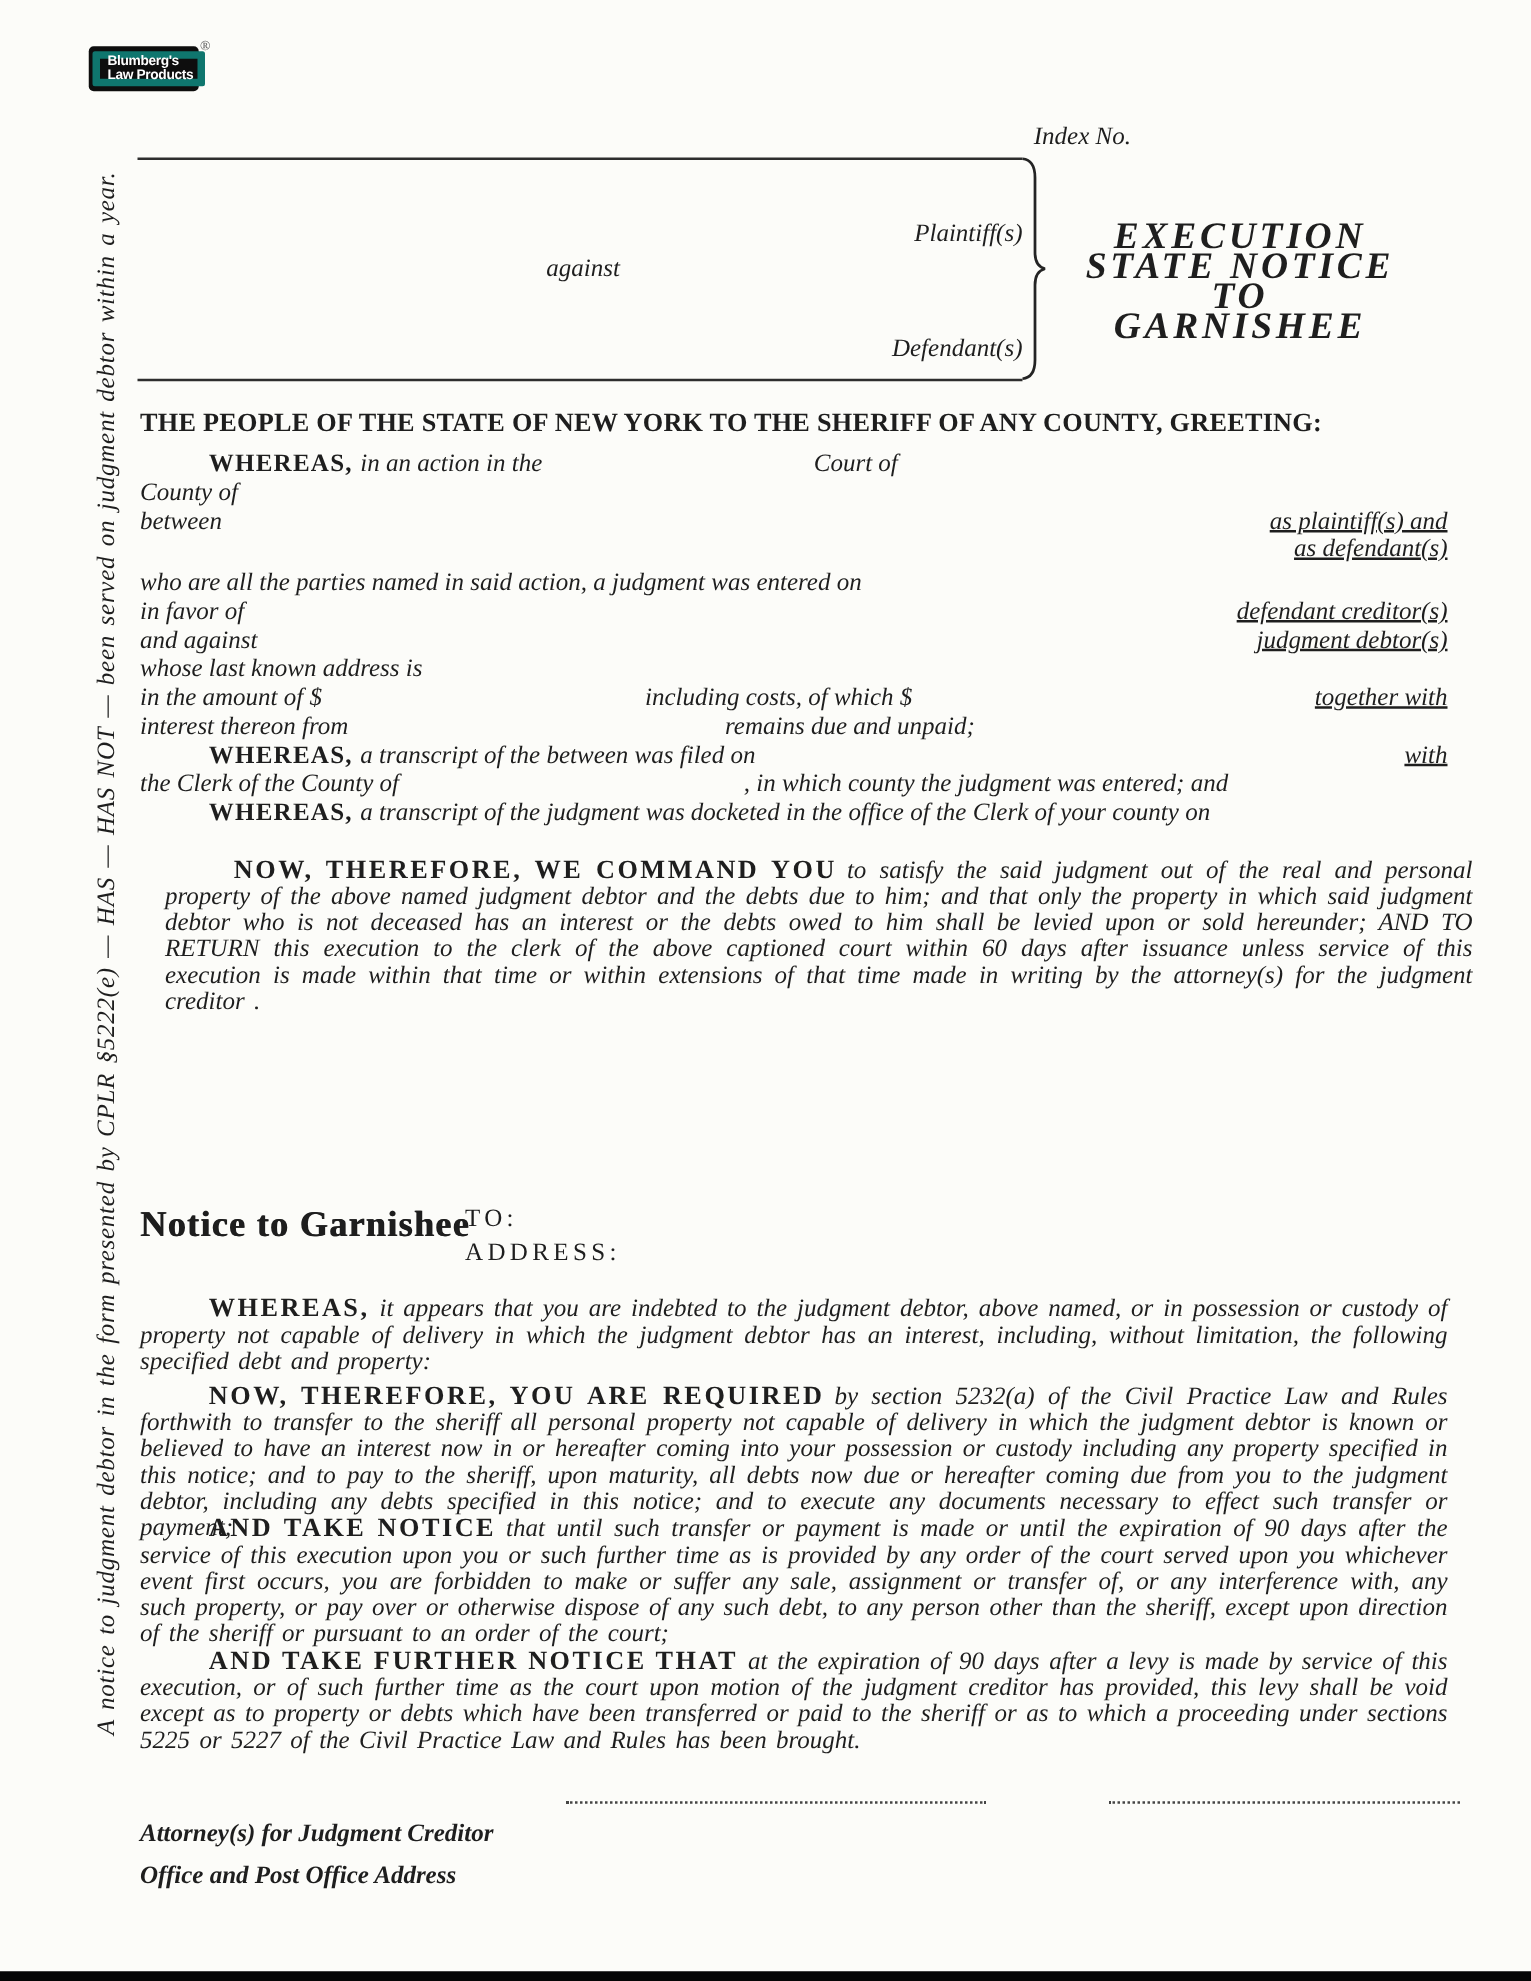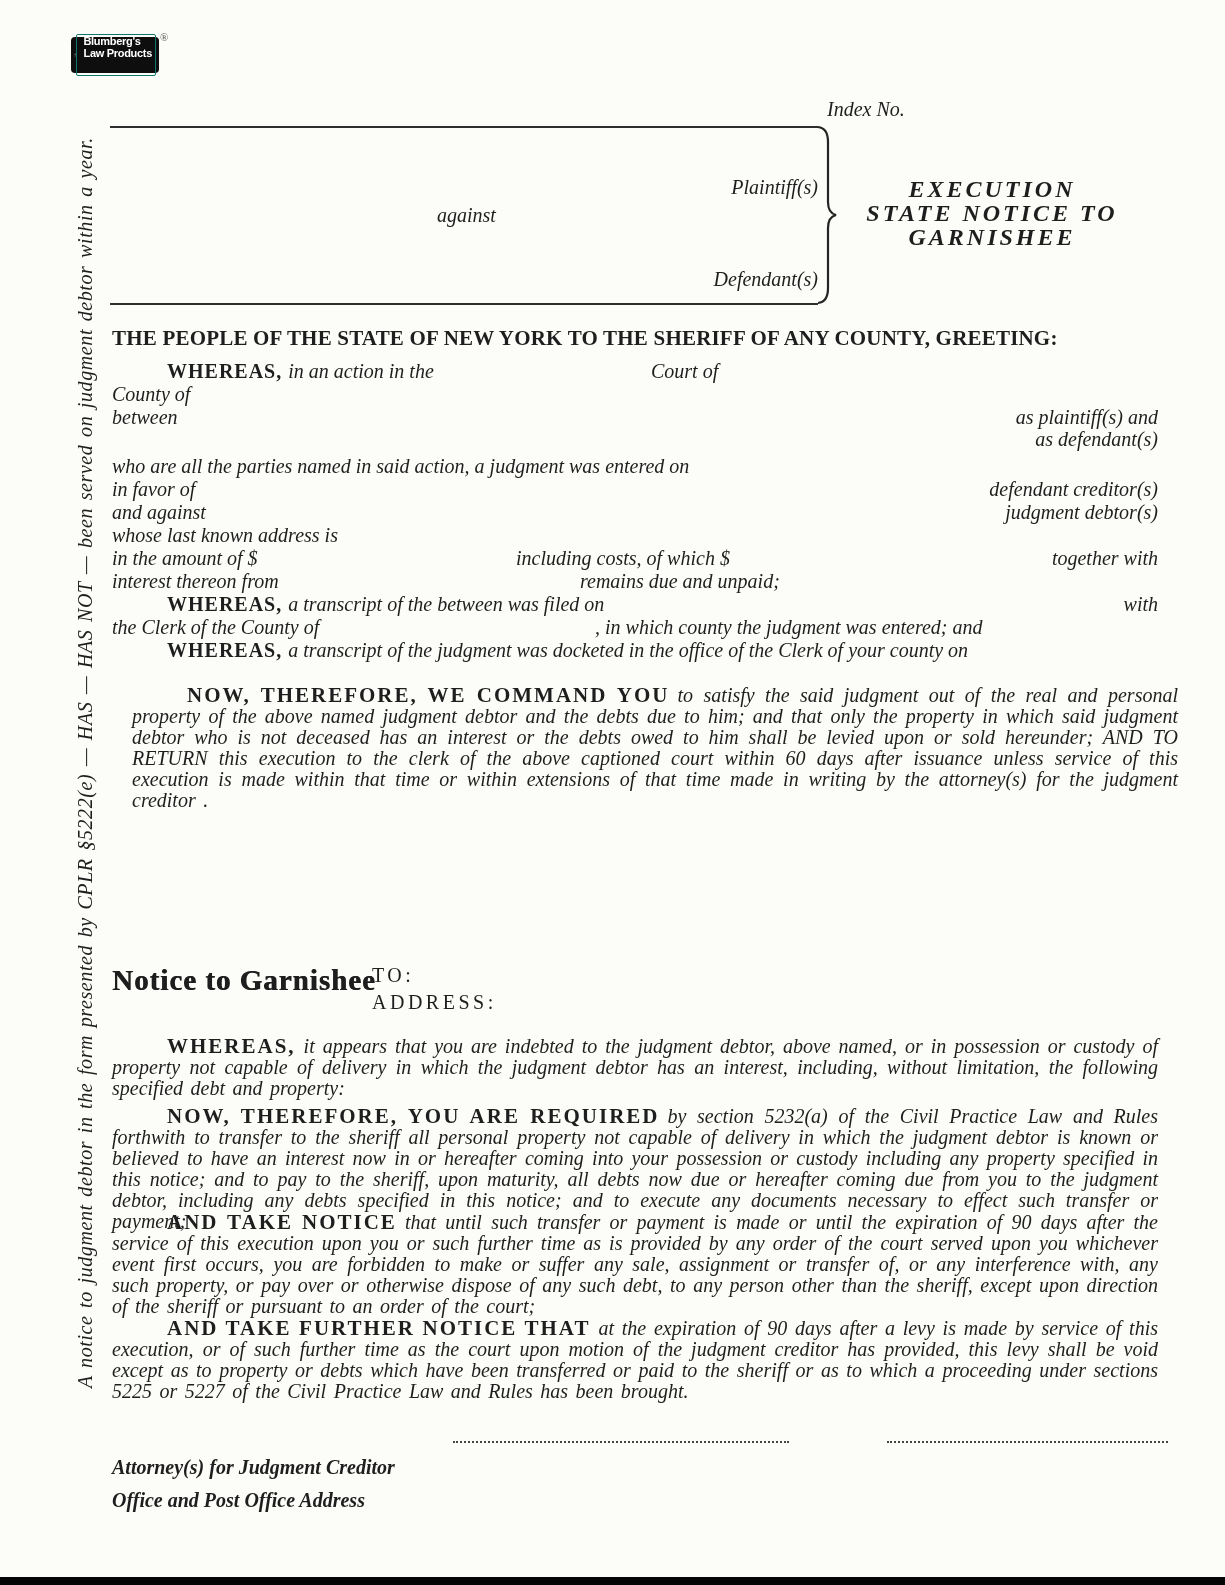--- a/index.html
+++ b/index.html
@@ -9,43 +9,43 @@
     margin:0 auto;
     background:#fcfcf9;
     color:#1e1e1e;
     font-family:"Liberation Serif","DejaVu Serif",serif;
     overflow:hidden;
   }
   .abs{position:absolute;}
   
   .logo{left:71px;top:37px;width:88px;height:36px;background:#0e0e0e;border-radius:4px;
         display:flex;align-items:center;padding:2px 3px;box-sizing:border-box;}
-  .logo-inner{flex:1;height:42px;border:1px solid #0f766e;border-radius:2px;display:flex;align-items:flex-start;padding:1px 3px;box-sizing:border-box;}
+  .logo-inner{flex:1;height:28px;border:6px solid #0f766e;border-radius:2px;display:flex;align-items:center;padding:1px 3px;box-sizing:border-box;}
   .logo-text{color:#fff;font-family:"Liberation Sans",sans-serif;font-weight:bold;
              font-size:11px;line-height:11.5px;letter-spacing:-0.3px;white-space:nowrap;margin-left:3px;}
   .regmark{left:160px;top:31px;font-size:11px;color:#555;font-family:"Liberation Serif",serif;}
   
   .sidebar-note{
     left:74px;top:1388px;width:1206px;height:24px;
     transform:rotate(-90deg);transform-origin:0 0;
     font-style:italic;font-size:20px;letter-spacing:0.6px;word-spacing:2px;white-space:nowrap;
   }
   
   .rule{background:#2e2e2e;height:2px;}
   .it{font-style:italic;font-size:20px;}
   .cap-right{left:112px;width:706px;text-align:right;}
   .brace{left:815px;top:125px;}
   .doc-title{left:860px;top:177px;width:264px;text-align:center;
-             font-weight:bold;font-style:italic;font-size:24px;line-height:24px;letter-spacing:3px;}
+             font-weight:bold;font-style:italic;font-size:30px;line-height:24px;letter-spacing:3px;}
   
   .greeting{left:112px;top:326px;font-weight:bold;font-size:21px;letter-spacing:0.2px;white-space:nowrap;}
   
   .frow{left:112px;width:1046px;height:23px;font-style:italic;font-size:20px;white-space:nowrap;}
   .frow .mid{position:absolute;}
-  .frow .rgt{position:absolute;right:0;}
+  .frow .rgt{position:absolute;right:0;text-decoration:underline;}
   .indent{padding-left:55px;box-sizing:border-box;}
   .wlead{font-style:normal;font-weight:bold;font-size:20px;letter-spacing:1px;margin-right:6px;}
   
   .para{left:112px;width:1046px;margin:0;text-align:justify;
         font-style:italic;font-size:20px;line-height:21px;word-spacing:2.5px;text-indent:55px;}
   .plead{font-style:normal;font-weight:bold;font-size:21px;letter-spacing:2px;margin-right:8px;word-spacing:0;}
   .sp-before::before{content:" ";}
   
   .gothic{left:112px;top:964px;font-weight:bold;font-size:29px;letter-spacing:1px;
           text-shadow:0.6px 0 0 #1e1e1e;white-space:nowrap;}

